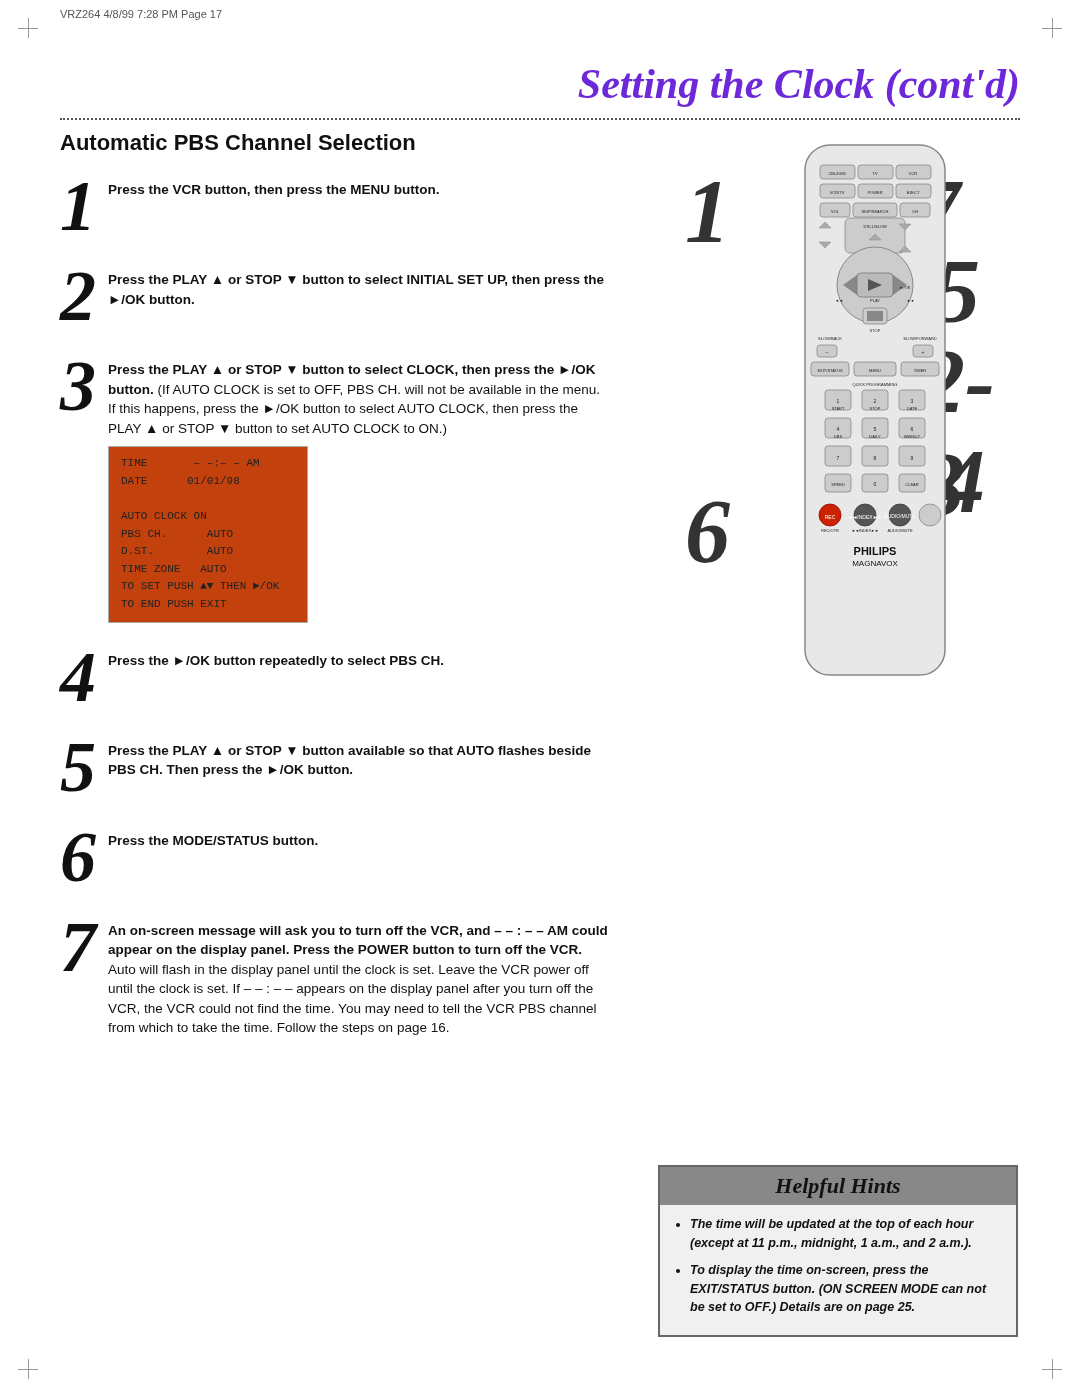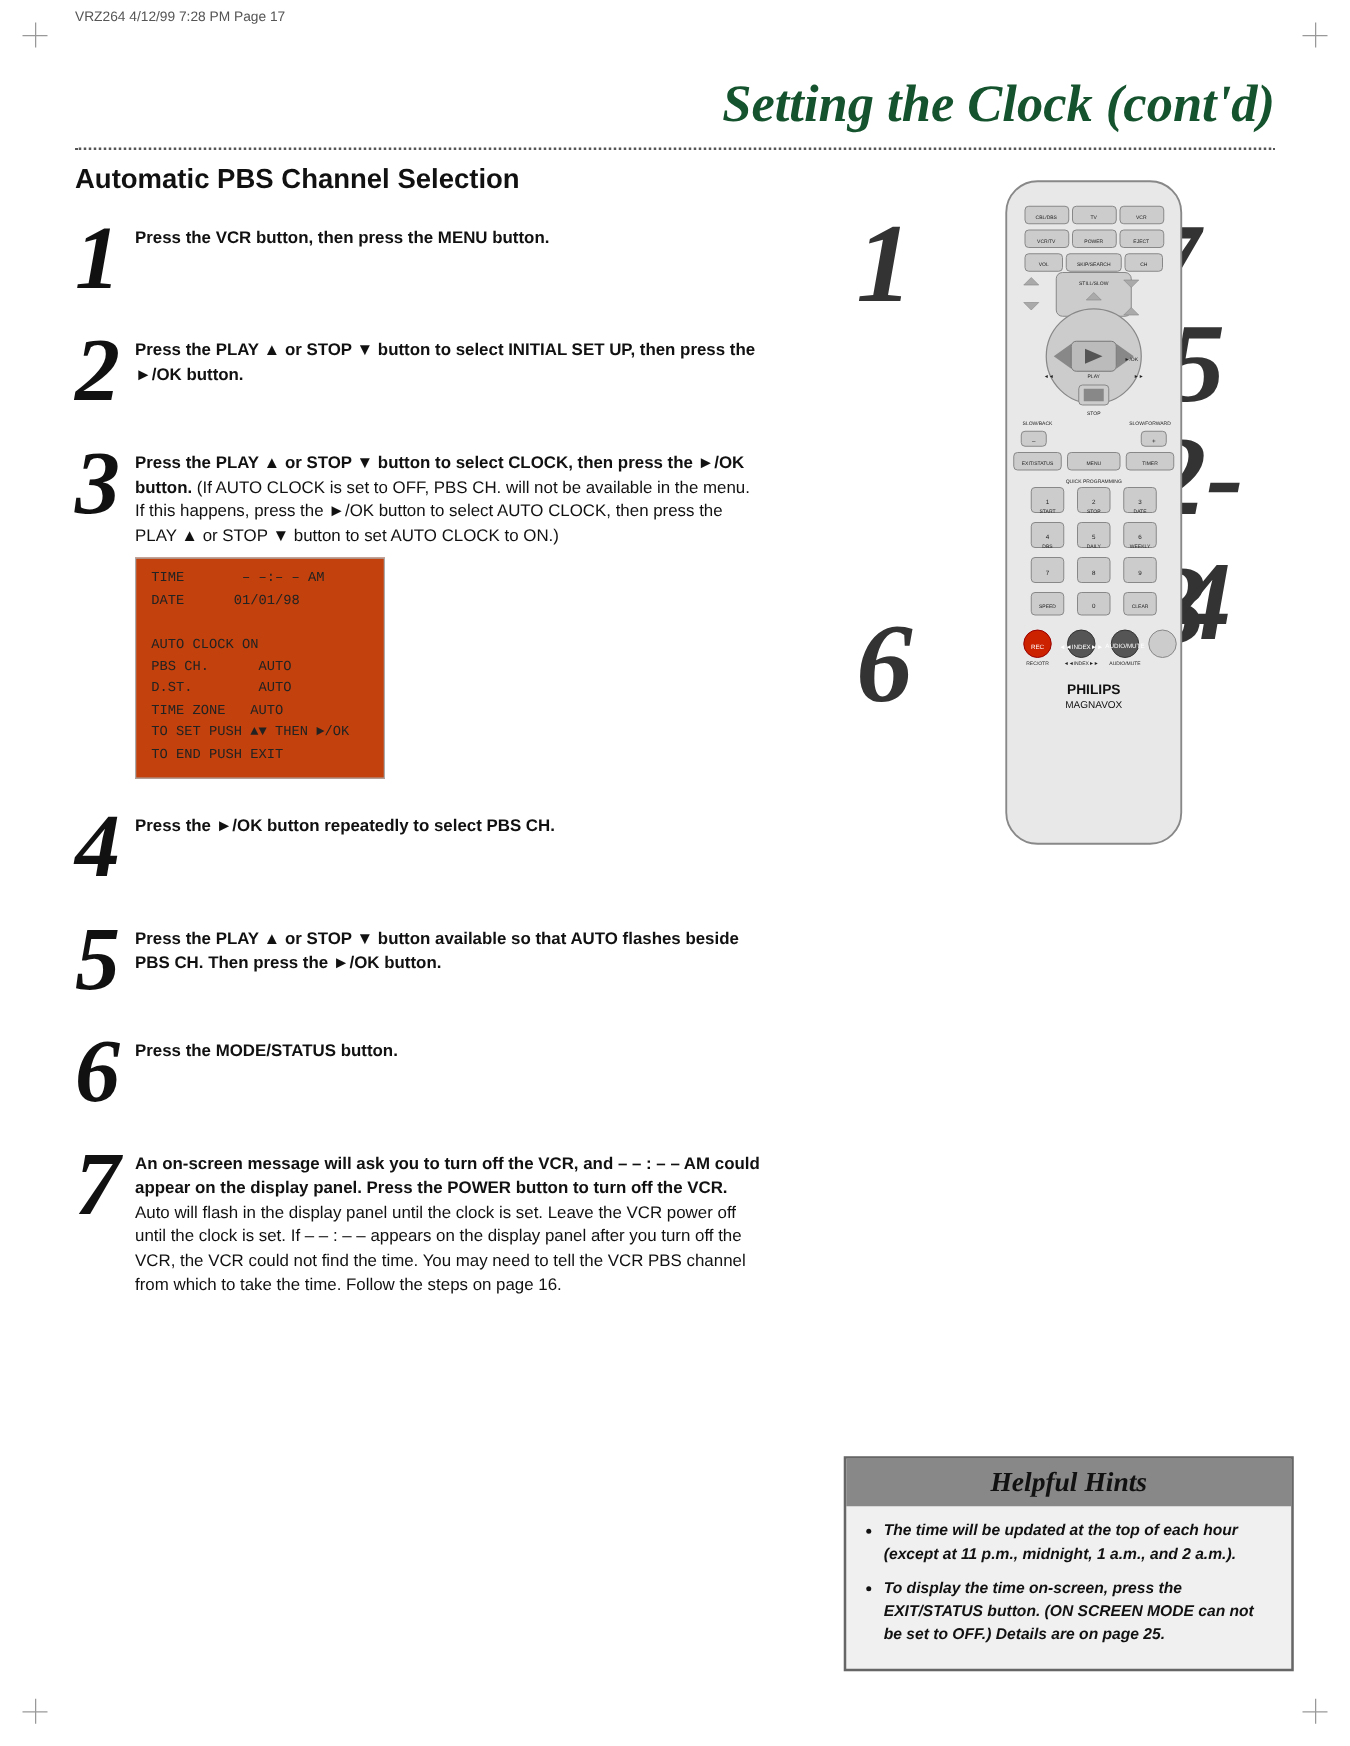--- a/index.html
+++ b/index.html
@@ -43,21 +43,21 @@
     .page-title-area {
       position: absolute;
       top: 60px;
       right: 60px;
     }
     .page-title {
       font-family: Georgia, 'Times New Roman', serif;
       font-style: italic;
       font-size: 42px;
       font-weight: bold;
-      color: #14532d;
+      color: #6d28d9;
     }
 
     
     .dotted-line {
       position: absolute;
       top: 118px;
       left: 60px;
       right: 60px;
       border-top: 2px dotted #555;
     }
@@ -233,21 +233,21 @@
   </style>
 </head>
 <body>
 
 <div class="reg-mark reg-tl"></div>
 <div class="reg-mark reg-tr"></div>
 <div class="reg-mark reg-bl"></div>
 <div class="reg-mark reg-br"></div>
 
 <div class="page-header">
-  <span>VRZ264  4/12/99  7:28 PM  Page 17</span>
+  <span>VRZ264  4/8/99  7:28 PM  Page 17</span>
 </div>
 
 <div class="page-title-area">
   <span class="page-title">Setting the Clock (cont'd)</span>
 </div>
 
 <div class="dotted-line"></div>
 
 <div class="section-heading">Automatic PBS Channel Selection</div>
 
@@ -451,21 +451,21 @@
       <text x="125" y="392" class="remote-text-small" text-anchor="middle">AUDIO/MUTE</text>
 
       <text x="100" y="415" font-family="Arial" font-size="11" font-weight="bold" fill="#111" text-anchor="middle">PHILIPS</text>
       <text x="100" y="426" font-family="Arial" font-size="8" fill="#111" text-anchor="middle">MAGNAVOX</text>
 
     </svg>
   </div>
 
 </div>
 
-<div class="helpful-hints" style="bottom: 60px; right: 45px;">
+<div class="helpful-hints" style="bottom: 60px; right: 62px;">
   <div class="helpful-hints-title">Helpful Hints</div>
   <div class="helpful-hints-body">
     <ul>
       <li><em>The time will be updated at the top of each hour (except at 11 p.m., midnight, 1 a.m., and 2 a.m.).</em></li>
       <li><em>To display the time on-screen, press the EXIT/STATUS button. (ON SCREEN MODE can not be set to OFF.) Details are on page 25.</em></li>
     </ul>
   </div>
 </div>
 
 </body></html>

